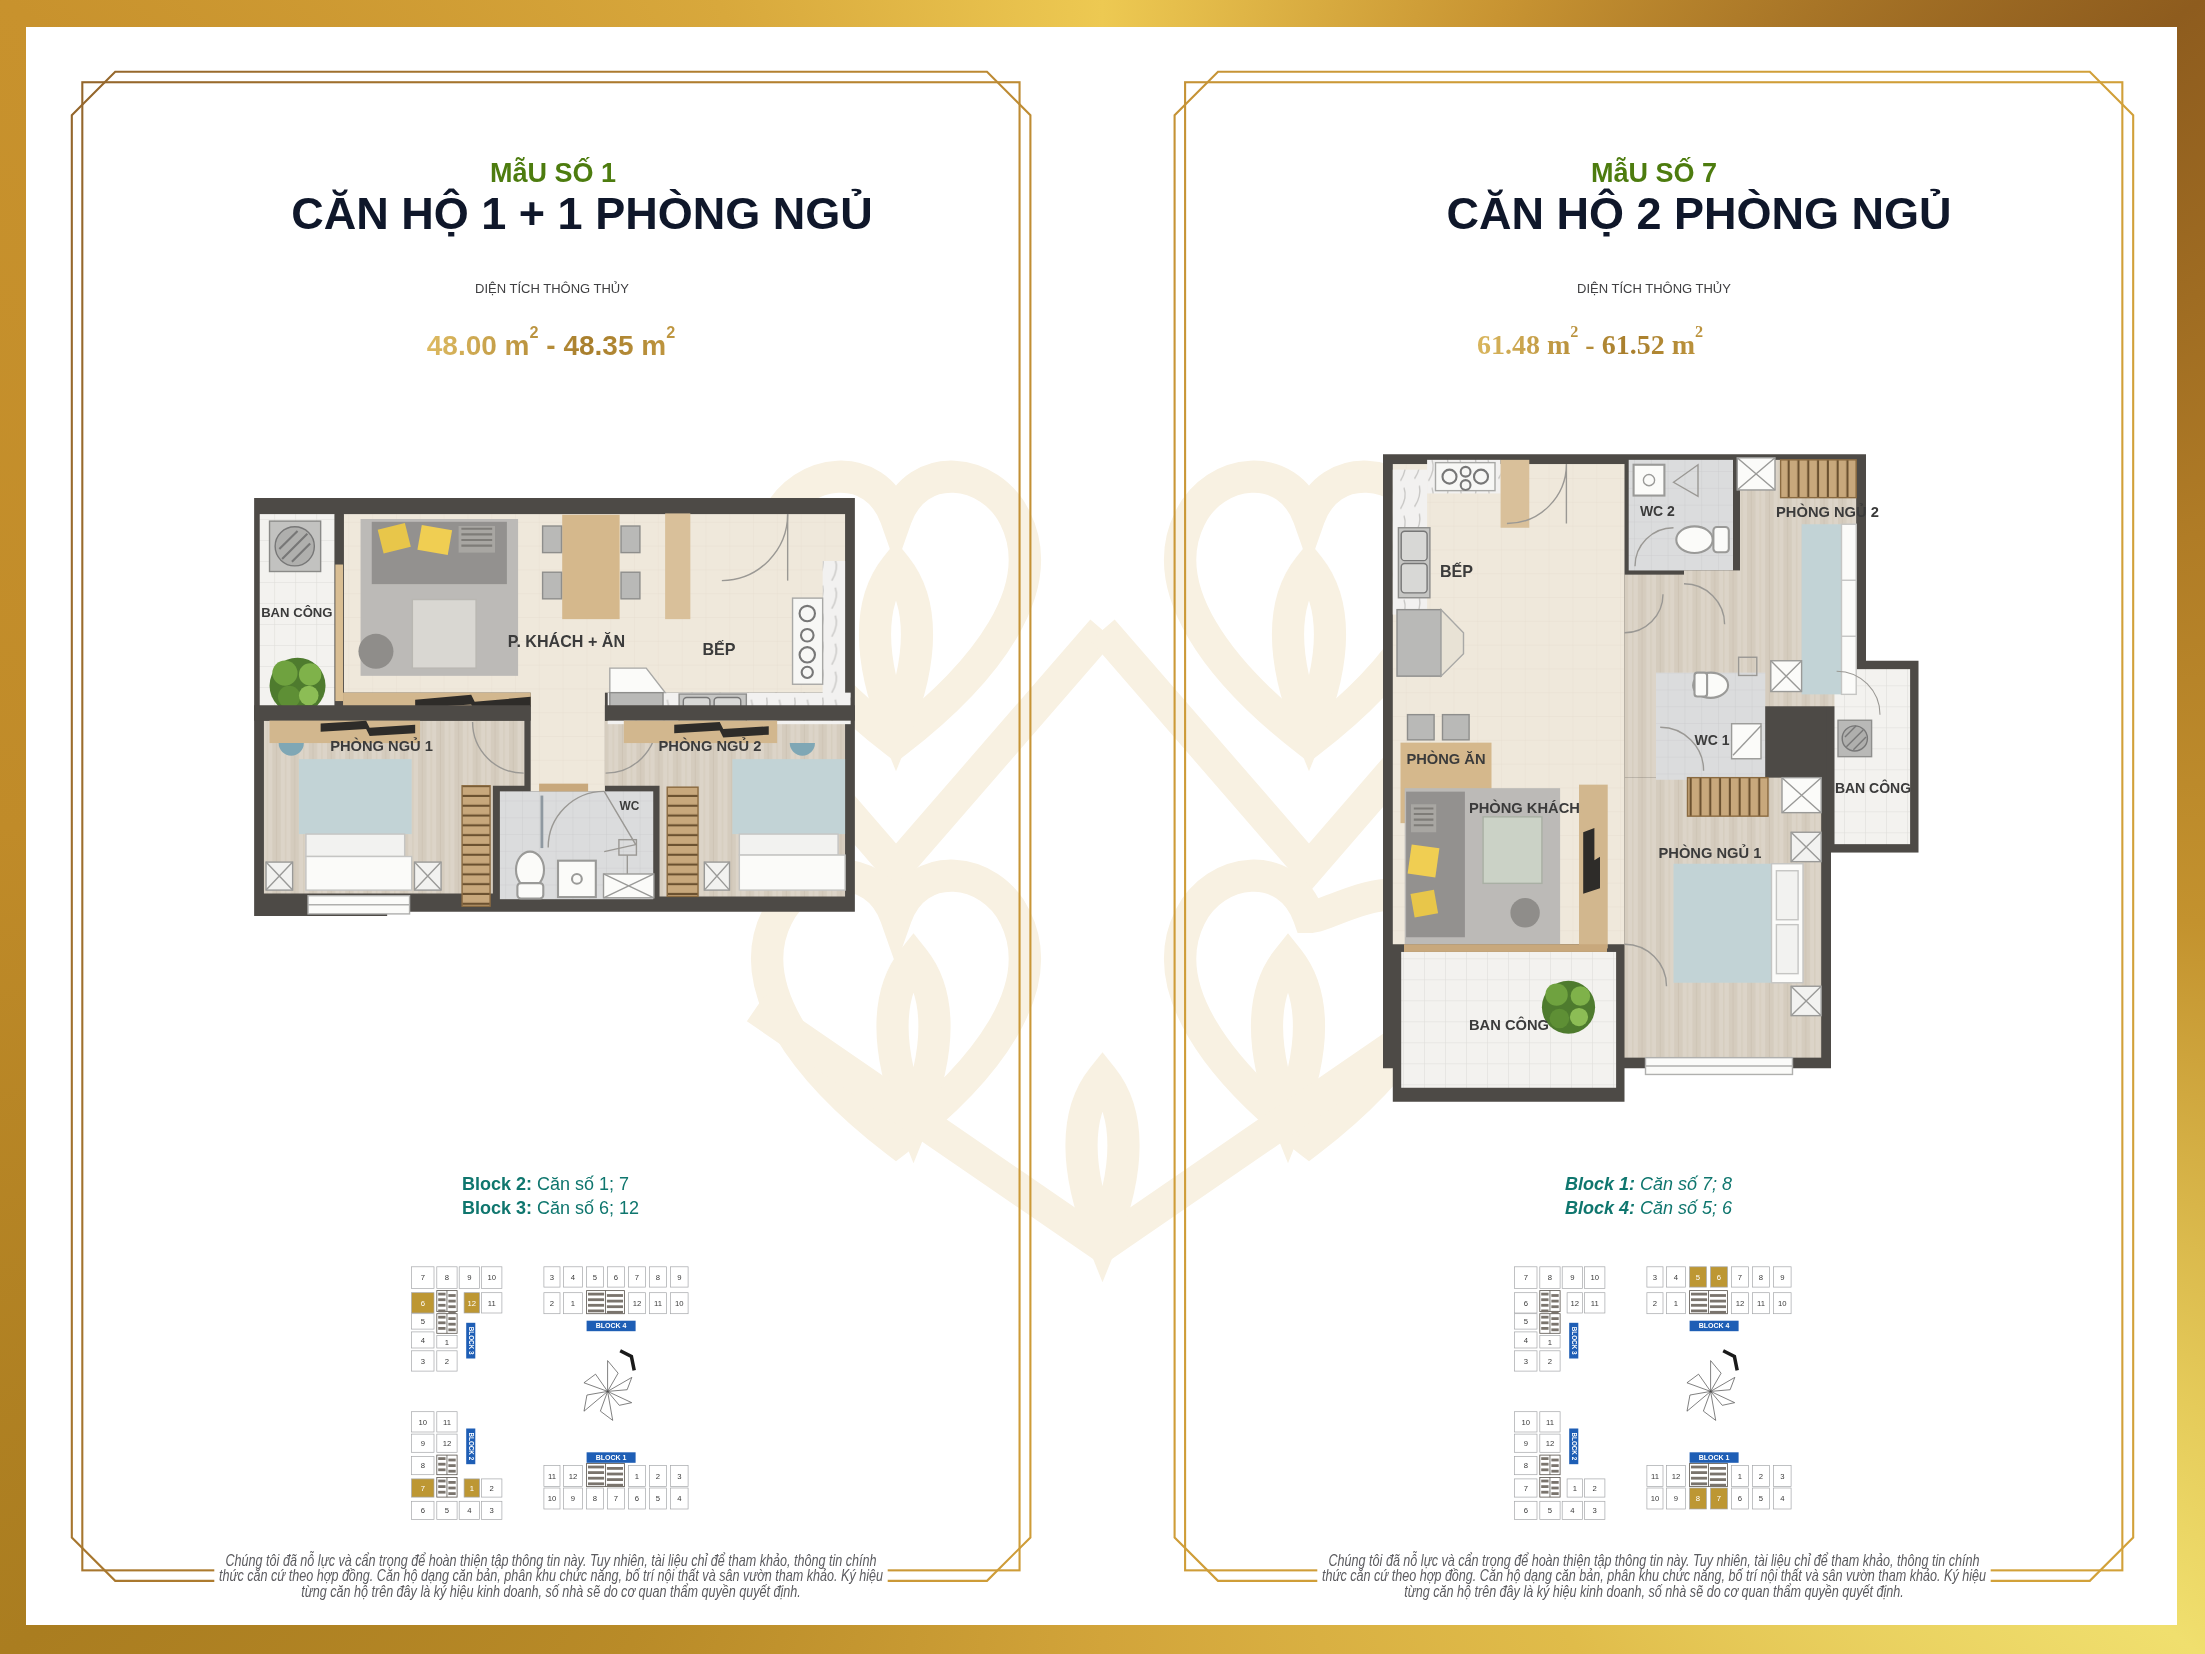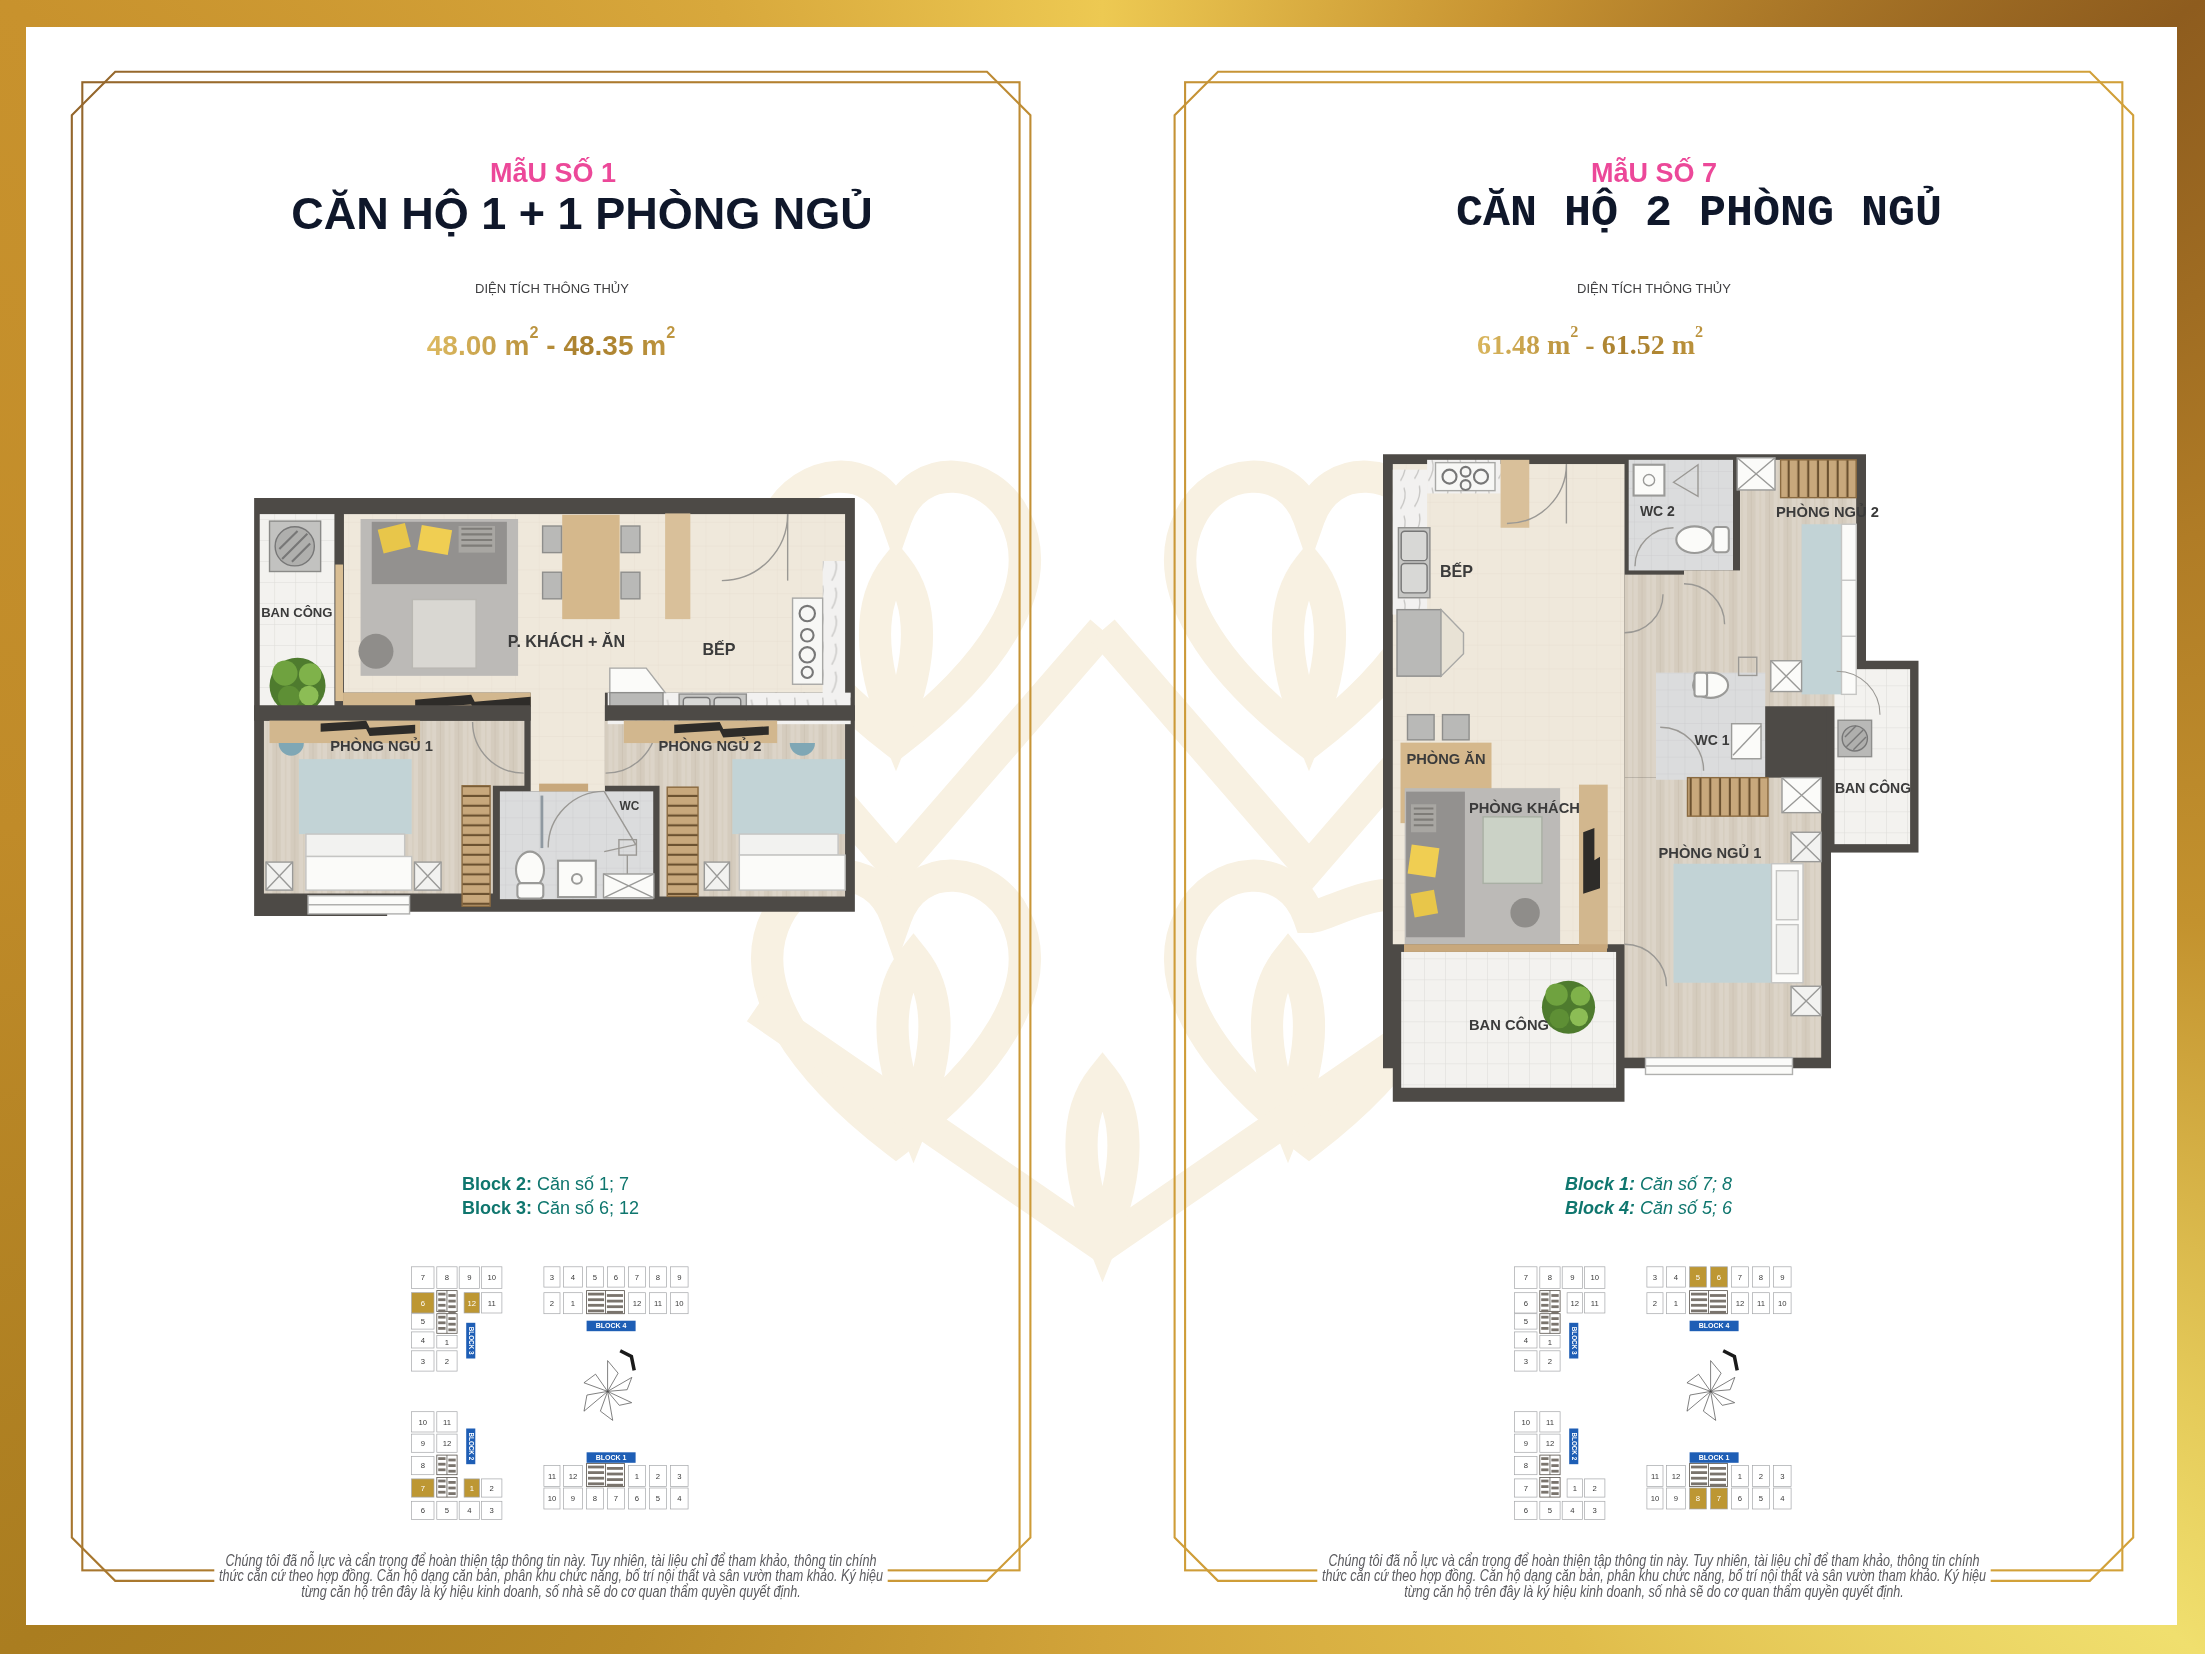--- a/index.html
+++ b/index.html
@@ -3,21 +3,21 @@
 <style>
 html,body{margin:0;padding:0;}
 body{width:2205px;height:1654px;position:relative;overflow:hidden;background:#fff;font-family:"Liberation Sans",sans-serif;}
 #gold{position:absolute;left:0;top:0;width:2205px;height:1654px;
 background:conic-gradient(from 0deg at 50% 50%,
  #EDC952 0deg, #C89432 26deg, #8E5C1E 53deg, #B07C26 75deg, #C3922E 95deg,
  #E5CB5A 118deg, #F0DF6E 127deg, #E0BC4A 150deg, #D2A43A 180deg, #B98B28 210deg,
  #AA7D20 233deg, #C08B29 270deg, #C8922D 307deg, #D8A83C 335deg, #EDC952 360deg);}
 #page{position:absolute;left:26px;top:27px;right:28px;bottom:29px;background:#fff;}
 .hdr{position:absolute;text-align:center;white-space:nowrap;}
-.t1{font-size:27px;font-weight:bold;color:#ec4899;}
+.t1{font-size:27px;font-weight:bold;color:#4d7c0f;}
 .t2{font-size:45px;font-weight:bold;color:#0f172a;}
 .t3{font-size:13px;color:#3F3F41;}
 .t4{font-size:28px;font-weight:bold;
  background:linear-gradient(100deg,#8F6B22 0%,#C59C42 18%,#DDBA61 34%,#A87E2C 55%,#D3AC51 75%,#B38831 92%);
  -webkit-background-clip:text;background-clip:text;color:transparent;}
 .t4 sup{font-size:58%;vertical-align:17px;}
 .blk{position:absolute;text-align:left;font-size:18px;color:#0f766e;line-height:24px;white-space:nowrap;}
 .ft{position:absolute;text-align:center;font-style:italic;font-size:17px;color:#5B5B5F;line-height:15.4px;white-space:nowrap;background:#fff;transform:scaleX(0.74);transform-origin:center;}
 svg{position:absolute;}
 </style></head>
@@ -58,21 +58,21 @@
 <rect x="1693" y="117.5" width="1339" height="2126"></rect>
 </g>
 </svg>
 
 <div class="hdr t1" style="left:168px;top:158px;width:770px;">MẫU SỐ 1</div>
 <div class="hdr t2" style="left:197px;top:188px;width:770px;">CĂN HỘ 1 + 1 PHÒNG NGỦ</div>
 <div class="hdr t3" style="left:167px;top:281px;width:770px;">DIỆN TÍCH THÔNG THỦY</div>
 <div class="hdr t4" style="left:166px;top:323px;width:770px;">48.00 m<sup>2</sup> - 48.35 m<sup>2</sup></div>
 
 <div class="hdr t1" style="left:1269px;top:158px;width:770px;">MẫU SỐ 7</div>
-<div class="hdr t2" style="left:1314px;top:188px;width:770px;font-family:Liberation Mono, monospace;">CĂN HỘ 2 PHÒNG NGỦ</div>
+<div class="hdr t2" style="left:1314px;top:188px;width:770px;">CĂN HỘ 2 PHÒNG NGỦ</div>
 <div class="hdr t3" style="left:1269px;top:281px;width:770px;">DIỆN TÍCH THÔNG THỦY</div>
 <div class="hdr t4" style="left:1205px;top:323px;width:770px;font-family:Liberation Serif, serif;">61.48 m<sup>2</sup> - 61.52 m<sup>2</sup></div>
 
 <div class="blk" style="left:462px;top:1172px;"><b>Block 2:</b> Căn số 1; 7<br><b>Block 3:</b> Căn số 6; 12</div>
 <div class="blk" style="left:1565px;top:1172px;font-style:italic;"><b>Block 1:</b> Căn số 7; 8<br><b>Block 4:</b> Căn số 5; 6</div>
 
 <div class="ft" style="left:96px;top:1553px;width:910px;">
 Chúng tôi đã nỗ lực và cẩn trọng để hoàn thiện tập thông tin này. Tuy nhiên, tài liệu chỉ để tham khảo, thông tin chính<br>
 thức căn cứ theo hợp đồng. Căn hộ dạng căn bản, phân khu chức năng, bố trí nội thất và sân vườn tham khảo. Ký hiệu<br>
 từng căn hộ trên đây là ký hiệu kinh doanh, số nhà sẽ do cơ quan thẩm quyền quyết định.

